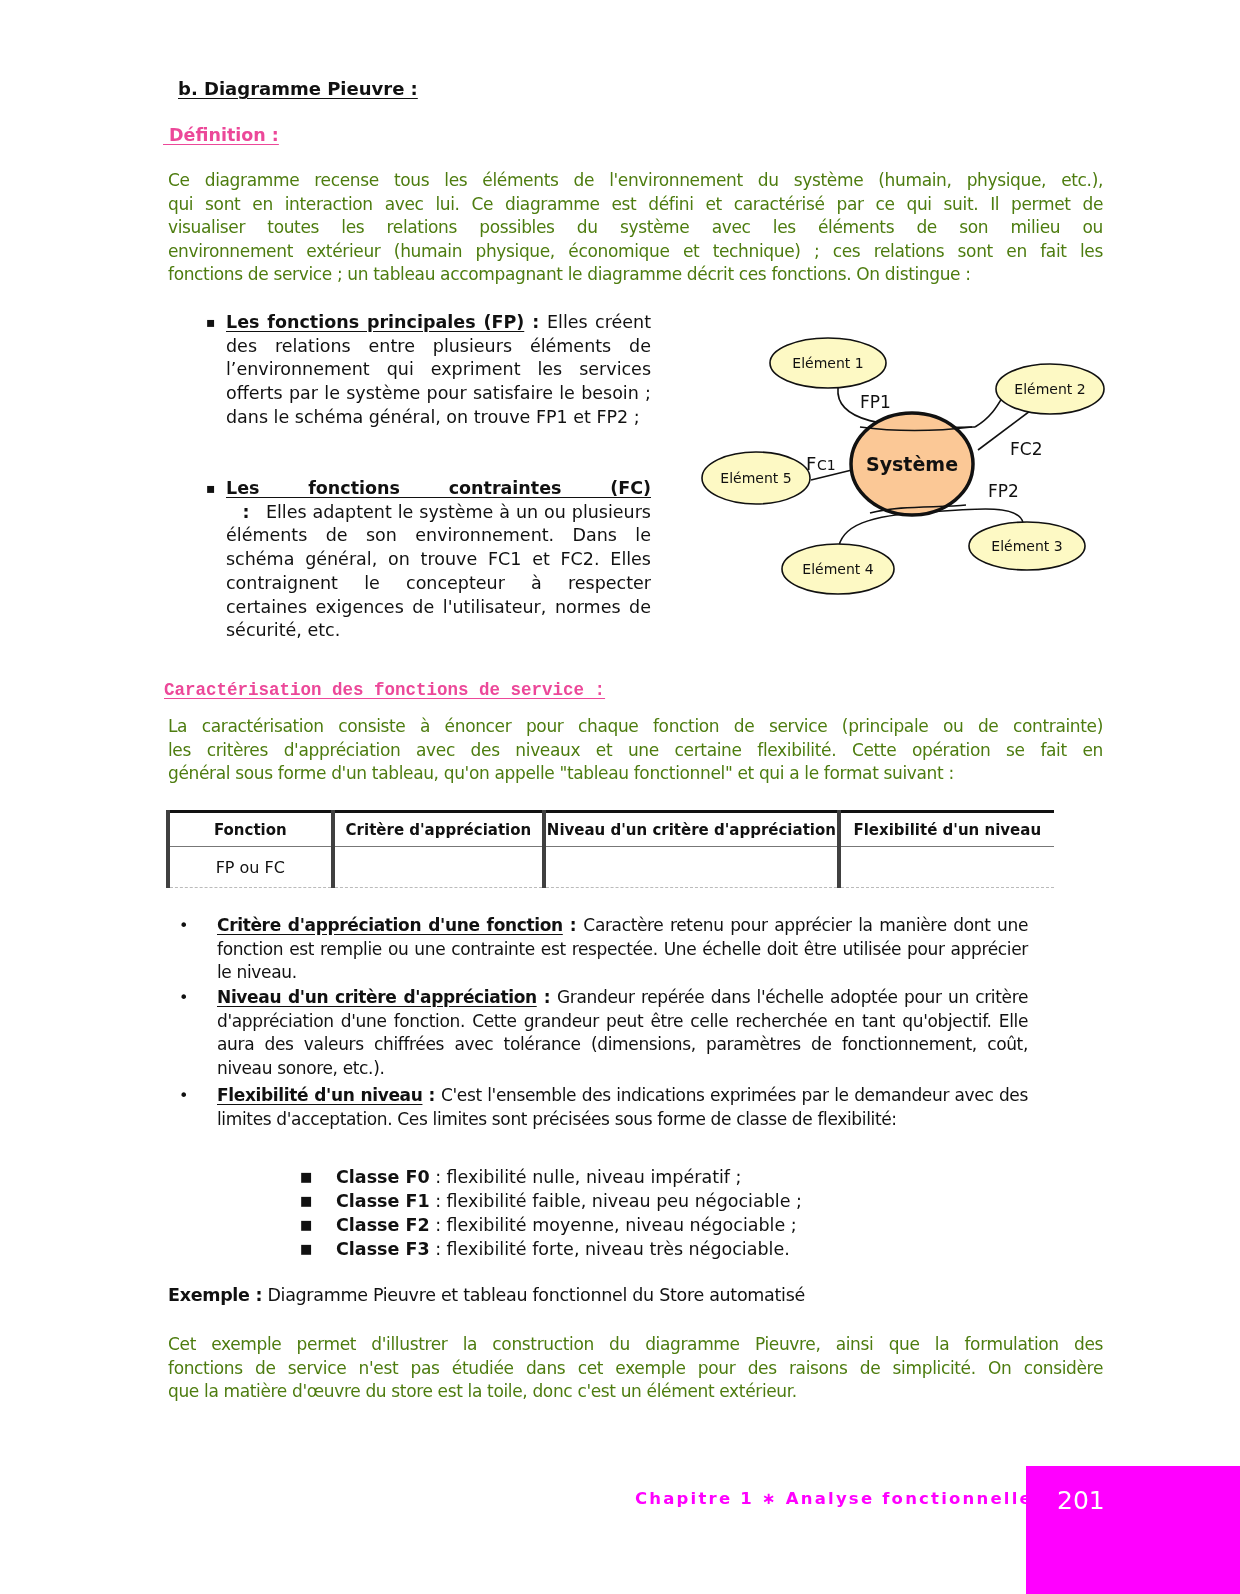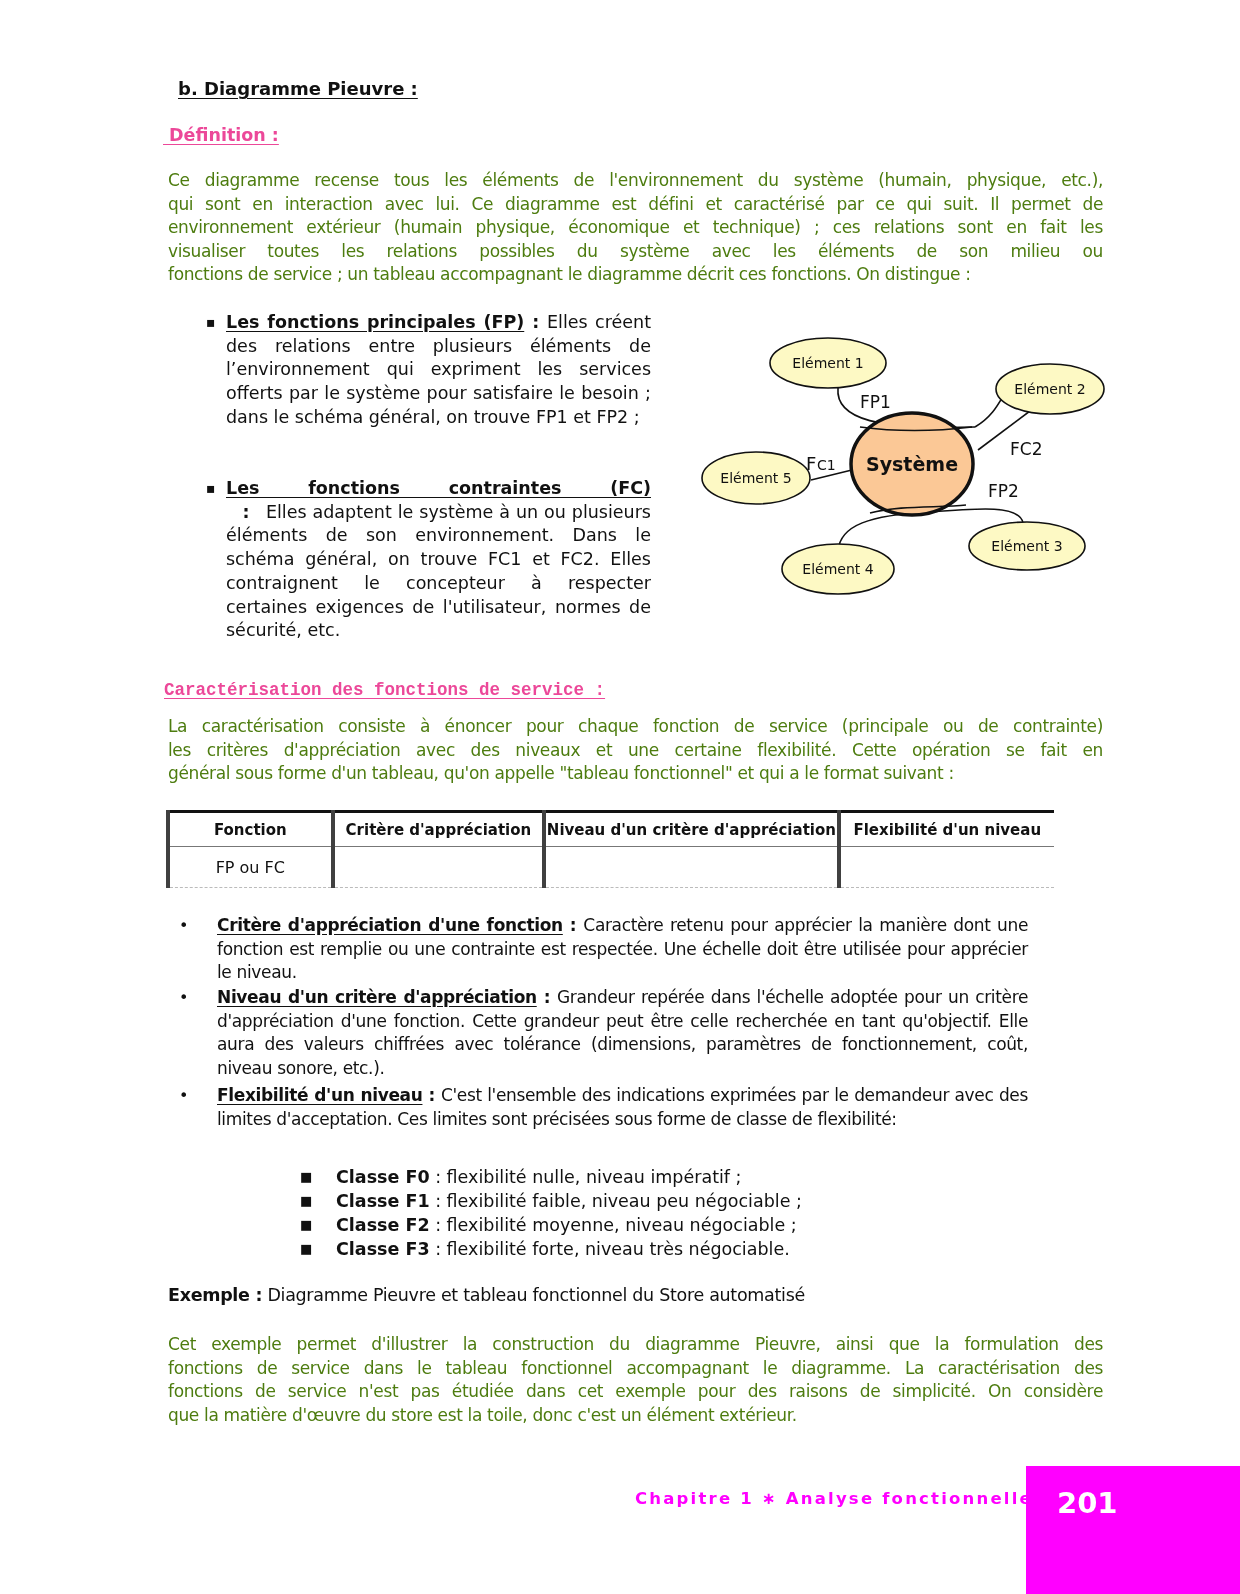--- a/index.html
+++ b/index.html
@@ -43,36 +43,36 @@
   .classes { font-size: 17.5px; line-height: 24px; }
   .classes .mk { position: absolute; left: -36px; top: 0; font-size: 13px; }
 
   .footer-text {
     left: 635px; top: 1489px; color: #ff00ff; font-weight: bold; font-size: 16.5px; letter-spacing: 2.2px;
   }
   .page-box {
     left: 1026px; top: 1466px; width: 214px; height: 128px; background: #ff00ff;
   }
   .page-num {
-    position: absolute; left: 31px; top: 20px; color: #fff; font-weight: bold; font-size: 29px;
+    position: absolute; left: 31px; top: 20px; color: #fff; font-weight: normal; font-size: 25px;
   }
   svg text { font-family: "DejaVu Sans", sans-serif; }
 </style>
 </head>
 <body>
 
 <div class="abs sec-title">b. Diagramme Pieuvre :</div>
 
 <div class="abs red-title" style="left:163px; top:125px; white-space:pre;"> Définition :</div>
 
 <div class="abs para" style="left:168px; top:169px; width:935px;">
   <div style="text-align-last:justify">Ce diagramme recense tous les éléments de l'environnement du système (humain, physique, etc.),</div>
   <div style="text-align-last:justify">qui sont en interaction avec lui. Ce diagramme est défini et caractérisé par ce qui suit. Il permet de</div>
+  <div style="text-align-last:justify; word-spacing:6px">visualiser toutes les relations possibles du système avec les éléments de son milieu ou</div>
   <div style="text-align-last:justify">environnement extérieur (humain physique, économique et technique) ; ces relations sont en fait les</div>
-  <div style="text-align-last:justify; word-spacing:6px">visualiser toutes les relations possibles du système avec les éléments de son milieu ou</div>
   <div>fonctions de service ; un tableau accompagnant le diagramme décrit ces fonctions. On distingue :</div>
 </div>
 
 <div class="abs bullet-sq" style="left:226px; top:311px; width:425px;">
   <span class="mk">▪</span>
   <span class="u">Les fonctions principales (FP)</span><span class="b" style="white-space:pre"> : </span><span>Elles créent des relations entre plusieurs éléments de l’environnement qui expriment les services offerts par le système pour satisfaire le besoin ; dans le schéma général, on trouve FP1 et FP2 ;</span>
 </div>
 
 <div class="abs bullet-sq" style="left:226px; top:477px; width:425px;">
   <span class="mk">▪</span>
@@ -185,21 +185,20 @@
     <span class="b">Classe F3</span><span> : flexibilité forte, niveau très négociable.</span>
   </div>
 </div>
 
 <div class="abs" style="left:168px; top:1285px; font-size:17.5px; letter-spacing:-0.3px;">
   <span class="b">Exemple :</span><span style="white-space:pre"> Diagramme Pieuvre et tableau fonctionnel du Store automatisé</span>
 </div>
 
 <div class="abs para" style="left:168px; top:1333px; width:935px;">
   <div style="text-align-last:justify">Cet exemple permet d'illustrer la construction du diagramme Pieuvre, ainsi que la formulation des</div>
-  <div style="text-align-last:justify">fonctions de service dans le  tableau fonctionnel accompagnant le diagramme. La caractérisation des</div>
   <div style="text-align-last:justify">fonctions de service n'est pas étudiée dans cet exemple pour des raisons de simplicité. On considère</div>
   <div>que la matière d'œuvre du store est la toile, donc c'est un élément extérieur.</div>
 </div>
 
 <div class="abs footer-text">Chapitre 1 ∗ Analyse fonctionnelle</div>
 <div class="abs page-box">
   <span class="page-num">201</span>
 </div>
 
 </body></html>

